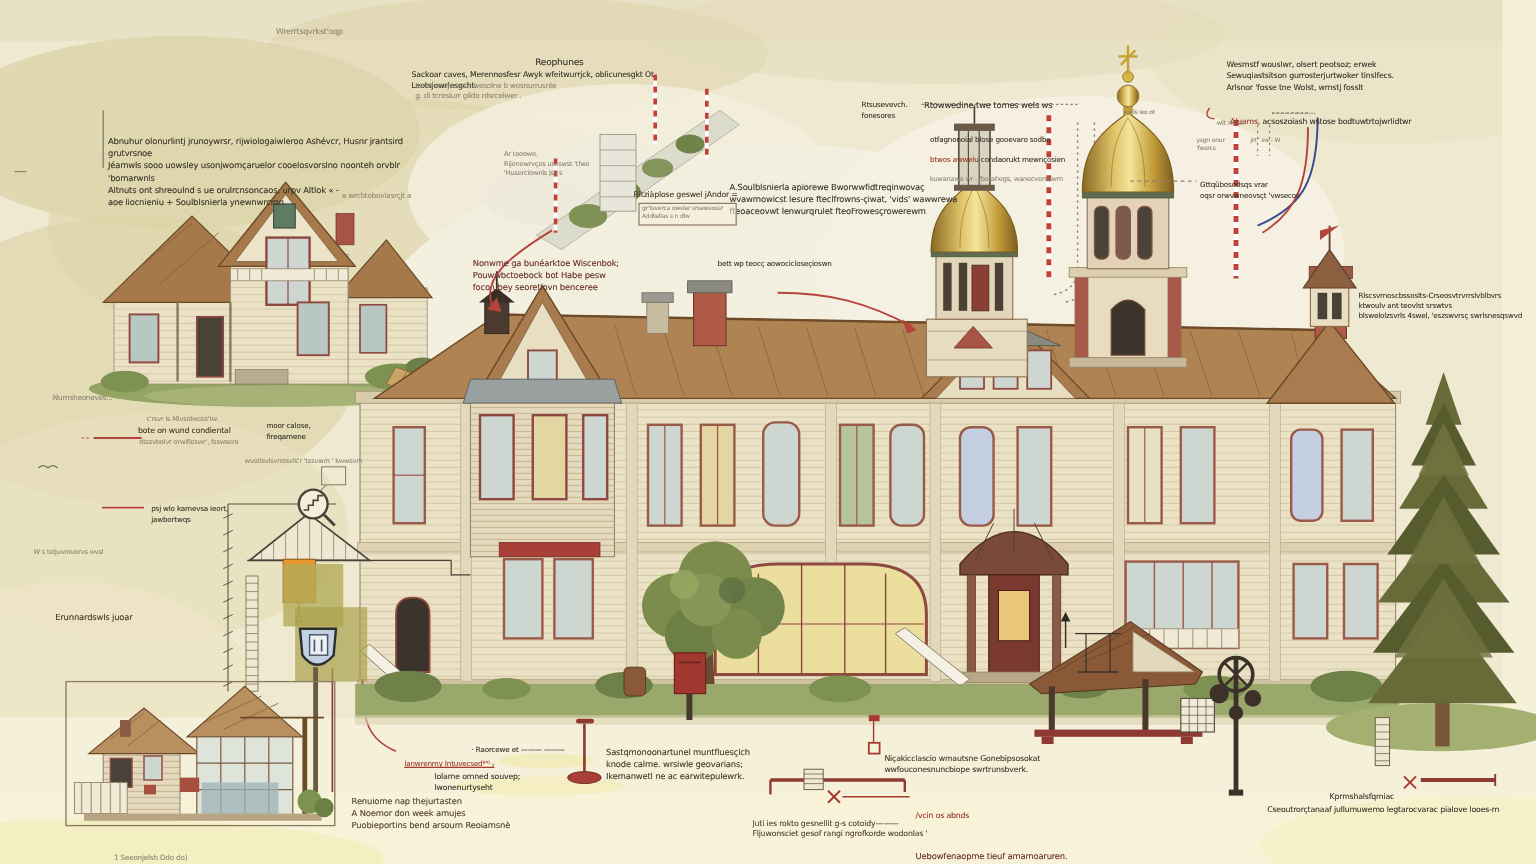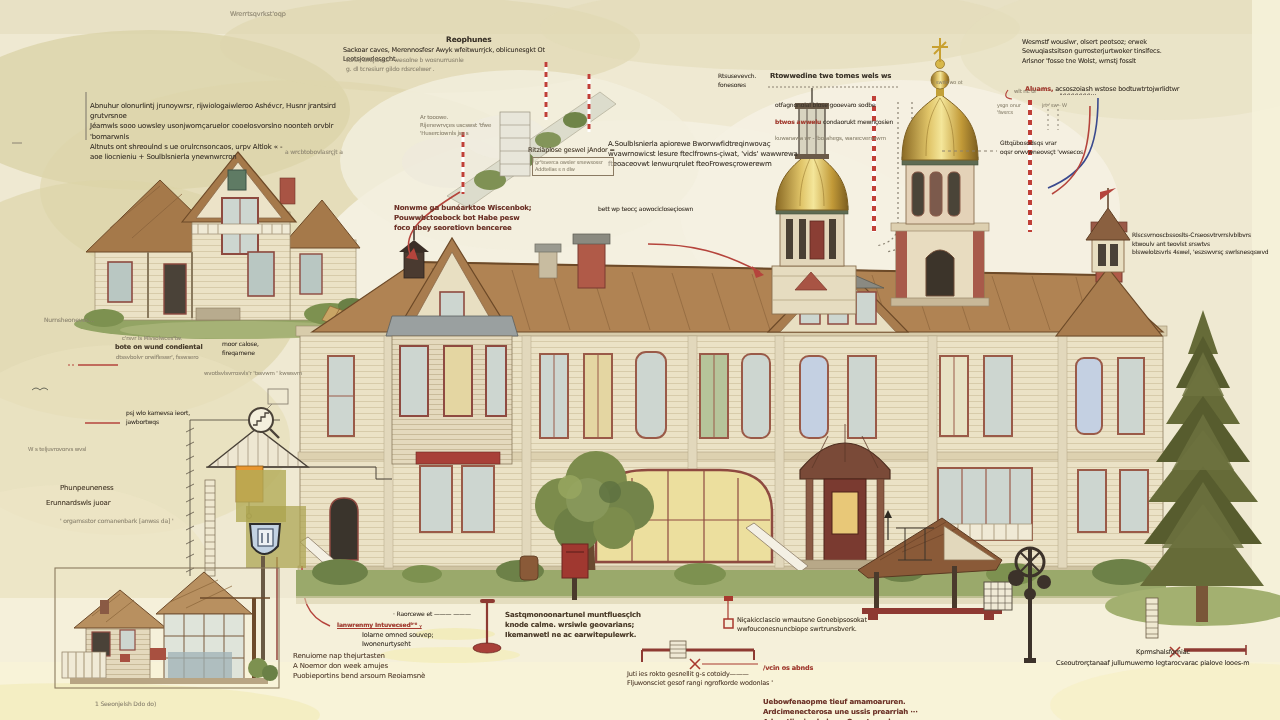--- a/index.html
+++ b/index.html
@@ -1,34 +1,34 @@
 <!DOCTYPE html>
 <html><head>
 <meta charset="utf-8">
 <style>
   html,body{margin:0;padding:0;background:#efe9d2;}
   .stage{position:relative;width:1280px;height:720px;overflow:hidden;
          font-family:"DejaVu Sans",sans-serif;background:#efe9d2;}
   .stage svg{position:absolute;left:0;top:0;}
   .ann{position:absolute;color:#3a332a;line-height:1.45;white-space:pre-line;
-       letter-spacing:-0.15px;text-shadow:0 0 .5px rgba(70,58,40,.35);}
+       letter-spacing:-0.15px;text-shadow:0 0 .5px rgba(70,58,40,.35);margin-top:12px;}
   .t5{font-size:5px}.t55{font-size:5.5px}.t6{font-size:6px}.t65{font-size:6.5px}
   .t7{font-size:7px}.t75{font-size:7.5px}
-  .b{font-weight:700}
+  .b{font-weight:400}
   .red{color:#a8392e}
   .mar{color:#6e3026}
   .drk{color:#463a2a}
   .olv{color:#4a3a28}
   .brn{color:#5a4434}
   .fad{color:#98917c}
   .blk{display:block}
   .ubox{border:0.5px solid #8a7a62;padding:1px 2px;background:rgba(245,240,222,.55)}
   .dotline{position:absolute;border-top:1px dotted #8a8070;height:0}
   .redline{text-decoration:underline;text-decoration-color:#a8392e}
-  .ctr{text-align:center}
+  .ctr{text-align:left}
 </style>
 </head>
 <body>
 
 <div class="stage">
 
 <svg width="1280" height="720" viewBox="0 0 1280 720">
   <defs>
     <linearGradient id="gold" x1="0" y1="0" x2="1" y2="0">
       <stop offset="0" stop-color="#8a6a24"></stop>
@@ -662,24 +662,20 @@
 <div class="ann t6 fad" style="left:44px;top:316px;width:95px">Nurnsheoneves...</div>
 <div class="ann t55 fad" style="left:122px;top:335px;width:125px">c'rsvr ls Mlvsolwces'tw.</div>
 <div class="ann t65 b drk" style="left:115px;top:343px;width:135px">bote on wund condiental</div>
 <div class="ann t55 fad" style="left:116px;top:354px;width:135px">dtssvbolvr orwifleswr', fsswsero</div>
 <div class="ann t6" style="left:222px;top:340px;width:72px">moor calose,
 fireqamene</div>
 <div class="ann t55 fad" style="left:204px;top:370px;width:155px">wvotlsvlsvrrosvls'r 'tssvwm   '  kwwsvm</div>
 <div class="ann t6" style="left:126px;top:409px;width:110px">psj  wlo     kamevsa ieort,
  jawbortwqs</div>
 <div class="ann t55 fad" style="left:28px;top:446px;width:115px">W s teljuvrovorvs wvsl</div>
-<div class="ann" style="left:60px;top:460px;width:170px">
-  <span class="blk t7 drk">Phunpeuneness</span>
-  <span class="blk t6 fad">' orgamsstor comanenbark [anwss da]  '</span>
-</div>
 <div class="ann t7 drk" style="left:46px;top:498px;width:115px">Erunnardswls juoar</div>
 <div class="ann t6 fad" style="left:95px;top:700px;width:125px">1 Seeonjelsh Ddo do)</div>
 
 <div class="ann t7 brn" style="left:293px;top:651px;width:165px">Renuiome nap thejurtasten
 A Noemor don week amujes
 Puobieportins bend arsourn Reoiamsnè</div>
 <div class="ann t6" style="left:393px;top:610px;width:130px">· Raorcewe et  ———   ———</div>
 <div class="ann t6 red b redline" style="left:337px;top:621px;width:105px">lanwrenmy Intuvecsed⁹'⁰ ᵧ</div>
 <div class="ann t65" style="left:362px;top:631px;width:115px">Iolarne omned souvep;
 Iwonenurtyseht</div>

